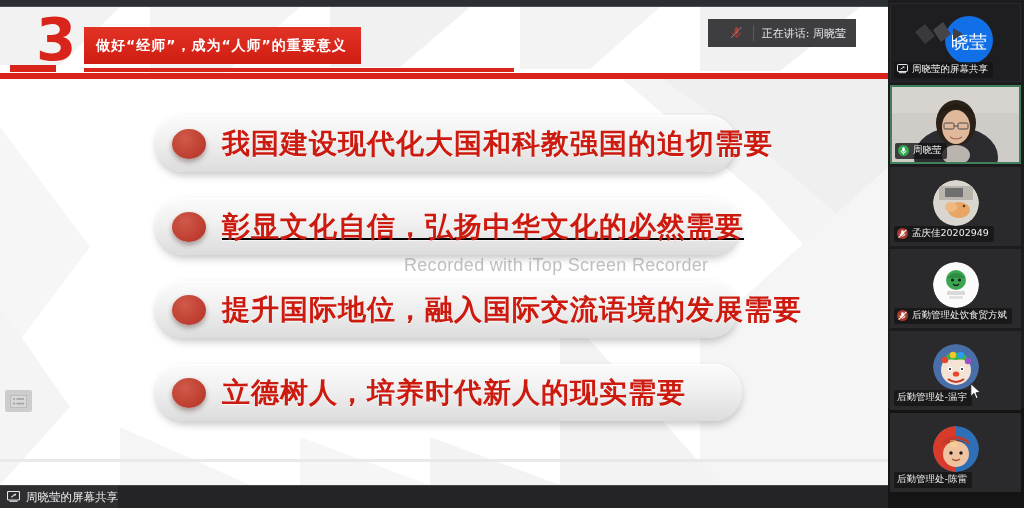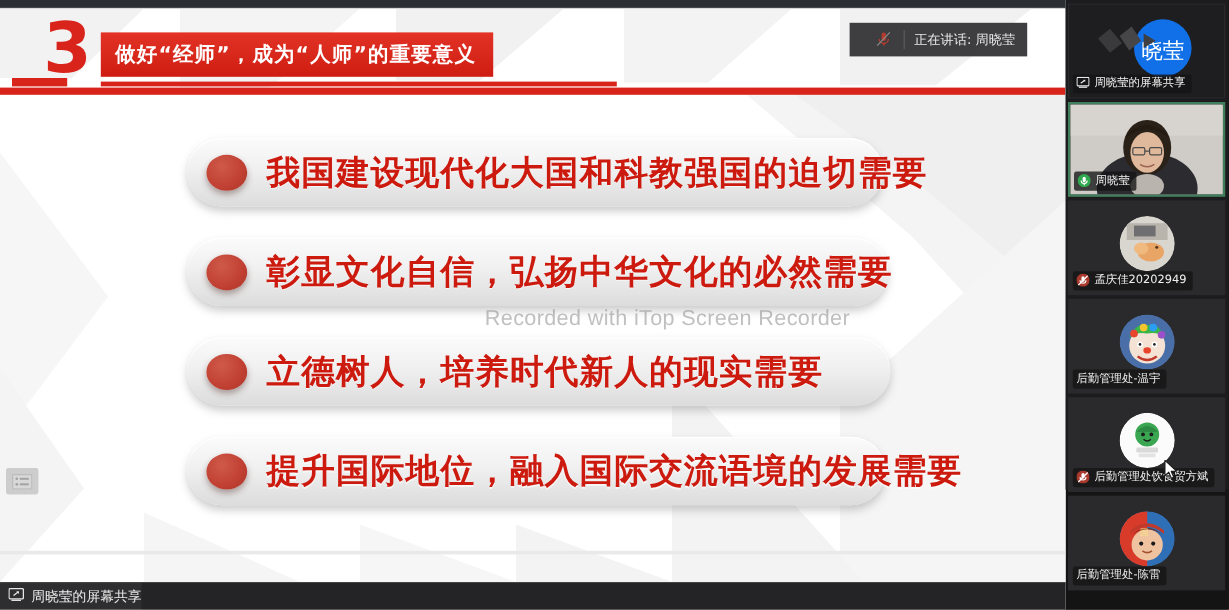--- a/index.html
+++ b/index.html
@@ -71,21 +71,21 @@
   .title-band {
     position: absolute;
     left: 84px; top: 12px;
     height: 37px;
     background: linear-gradient(180deg, #e23325 0%, #cf1c12 100%);
     display: flex; align-items: center;
     padding: 0 14px 0 12px;
   }
   .title-band span {
     color: #ffffff;
-    font-size: 17px;
+    font-size: 14px;
     font-weight: 700;
     letter-spacing: 1px;
     white-space: nowrap;
     font-family: "DejaVu Sans", sans-serif;
   }
   .title-rule {
     position: absolute;
     left: 0; top: 58px;
     width: 888px; height: 6px;
     background: #d9241b;
@@ -135,21 +135,21 @@
     margin: 0 0 26px 156px;
     height: 57px;
     width: 0;                     
     border-radius: 29px;
     background: linear-gradient(180deg, #fbfbfb 0%, #f0f0f0 45%, #dcdcdc 100%);
     box-shadow: 0 4px 7px rgba(120,120,120,0.38), inset 0 1px 0 #ffffff;
     display: flex; align-items: center;
     padding-left: 16px;
   }
   .bullet-row.w1 { width: 580px; }
-  .bullet-row.w2 { width: 584px; }
+  .bullet-row.w2 { width: 584px; text-decoration: underline; }
   .bullet-row.w3 { width: 582px; }
   .bullet-row.w4 { width: 586px; }
 
   .dot {
     width: 34px; height: 30px;
     border-radius: 50%;
     background: radial-gradient(circle at 38% 32%, #cf5a49 0%, #c04032 60%, #a8342a 100%);
     box-shadow: 0 3px 5px rgba(90,60,55,0.45);
     flex: 0 0 auto;
     margin-right: 16px;
@@ -337,27 +337,27 @@
 
       <div class="bullets">
         <div class="bullet-row w1">
           <div class="dot"></div>
           <div class="bullet-text">我国建设现代化大国和科教强国的迫切需要</div>
         </div>
         <div class="bullet-row w2">
           <div class="dot"></div>
           <div class="bullet-text">彰显文化自信，弘扬中华文化的必然需要</div>
         </div>
+        <div class="bullet-row w3">
+          <div class="dot"></div>
+          <div class="bullet-text">提升国际地位，融入国际交流语境的发展需要</div>
+        </div>
         <div class="bullet-row w4">
           <div class="dot"></div>
           <div class="bullet-text">立德树人，培养时代新人的现实需要</div>
-        </div>
-        <div class="bullet-row w3">
-          <div class="dot"></div>
-          <div class="bullet-text">提升国际地位，融入国际交流语境的发展需要</div>
         </div>
       </div>
 
       <div class="watermark">Recorded with iTop Screen Recorder</div>
 
       <div class="list-icon-btn">
         <svg width="17" height="13" viewBox="0 0 17 13" xmlns="http://www.w3.org/2000/svg">
           <rect x="0.5" y="0.5" width="16" height="12" fill="#d5d5d5" stroke="#b6b6b6"></rect>
           <circle cx="4" cy="4" r="1.1" fill="#9a9a9a"></circle>
           <rect x="6.5" y="3.2" width="7.5" height="1.6" fill="#9a9a9a"></rect>
@@ -467,20 +467,46 @@
       <div class="tile-name">
         <span class="mic">
           <svg width="11" height="11" viewBox="0 0 11 11" xmlns="http://www.w3.org/2000/svg">
             <circle cx="5.5" cy="5.5" r="5.5" fill="#a8392c"></circle>
             <rect x="4.2" y="2.2" width="2.6" height="4.6" rx="1.3" fill="#ffffff"></rect>
             <path d="M3 5.5a2.5 2.5 0 0 0 5 0" stroke="#ffffff" stroke-width="0.9" fill="none"></path>
             <path d="M1.6 9.6 L9.4 1.8" stroke="#ffffff" stroke-width="1.1"></path>
           </svg>
         </span>
         <span class="nm">孟庆佳20202949</span>
+      </div>
+    </div>
+
+    <div class="tile">
+      <div class="avatar">
+        <svg width="46" height="46" viewBox="0 0 46 46" xmlns="http://www.w3.org/2000/svg">
+          <circle cx="23" cy="23" r="23" fill="#fbfbfb"></circle>
+          <circle cx="23" cy="18" r="10" fill="#3aa652"></circle>
+          <path d="M14 16 Q23 6 32 16 Z" fill="#2e8b43"></path>
+          <circle cx="19.5" cy="18" r="1.6" fill="#1a1a1a"></circle>
+          <circle cx="26.5" cy="18" r="1.6" fill="#1a1a1a"></circle>
+          <path d="M20 22 Q23 25 26 22" stroke="#1a1a1a" stroke-width="1.2" fill="none"></path>
+          <rect x="14" y="29" width="18" height="4" rx="1" fill="#d9d9d9"></rect>
+          <rect x="16" y="34" width="14" height="3" rx="1" fill="#e2e2e2"></rect>
+        </svg>
+      </div>
+      <div class="tile-name">
+        <span class="mic">
+          <svg width="11" height="11" viewBox="0 0 11 11" xmlns="http://www.w3.org/2000/svg">
+            <circle cx="5.5" cy="5.5" r="5.5" fill="#a8392c"></circle>
+            <rect x="4.2" y="2.2" width="2.6" height="4.6" rx="1.3" fill="#ffffff"></rect>
+            <path d="M3 5.5a2.5 2.5 0 0 0 5 0" stroke="#ffffff" stroke-width="0.9" fill="none"></path>
+            <path d="M1.6 9.6 L9.4 1.8" stroke="#ffffff" stroke-width="1.1"></path>
+          </svg>
+        </span>
+        <span class="nm">后勤管理处饮食贸方斌</span>
       </div>
     </div>
 
     <div class="tile">
       <div class="avatar">
         <svg width="46" height="46" viewBox="0 0 46 46" xmlns="http://www.w3.org/2000/svg">
           <circle cx="23" cy="23" r="23" fill="#4a6fa8"></circle>
           <circle cx="23" cy="26" r="15" fill="#f4e3d4"></circle>
           <path d="M8 20 Q14 6 23 9 Q32 6 38 20 Q32 14 23 16 Q14 14 8 20 Z" fill="#39b54a"></path>
           <circle cx="12" cy="16" r="3.2" fill="#e8452c"></circle>
@@ -496,46 +522,20 @@
         </svg>
       </div>
       <div class="tile-name">
         <span class="nm">后勤管理处-温宇</span>
       </div>
     </div>
 
     <div class="tile">
       <div class="avatar">
         <svg width="46" height="46" viewBox="0 0 46 46" xmlns="http://www.w3.org/2000/svg">
-          <circle cx="23" cy="23" r="23" fill="#fbfbfb"></circle>
-          <circle cx="23" cy="18" r="10" fill="#3aa652"></circle>
-          <path d="M14 16 Q23 6 32 16 Z" fill="#2e8b43"></path>
-          <circle cx="19.5" cy="18" r="1.6" fill="#1a1a1a"></circle>
-          <circle cx="26.5" cy="18" r="1.6" fill="#1a1a1a"></circle>
-          <path d="M20 22 Q23 25 26 22" stroke="#1a1a1a" stroke-width="1.2" fill="none"></path>
-          <rect x="14" y="29" width="18" height="4" rx="1" fill="#d9d9d9"></rect>
-          <rect x="16" y="34" width="14" height="3" rx="1" fill="#e2e2e2"></rect>
-        </svg>
-      </div>
-      <div class="tile-name">
-        <span class="mic">
-          <svg width="11" height="11" viewBox="0 0 11 11" xmlns="http://www.w3.org/2000/svg">
-            <circle cx="5.5" cy="5.5" r="5.5" fill="#a8392c"></circle>
-            <rect x="4.2" y="2.2" width="2.6" height="4.6" rx="1.3" fill="#ffffff"></rect>
-            <path d="M3 5.5a2.5 2.5 0 0 0 5 0" stroke="#ffffff" stroke-width="0.9" fill="none"></path>
-            <path d="M1.6 9.6 L9.4 1.8" stroke="#ffffff" stroke-width="1.1"></path>
-          </svg>
-        </span>
-        <span class="nm">后勤管理处饮食贸方斌</span>
-      </div>
-    </div>
-
-    <div class="tile">
-      <div class="avatar">
-        <svg width="46" height="46" viewBox="0 0 46 46" xmlns="http://www.w3.org/2000/svg">
           <circle cx="23" cy="23" r="23" fill="#2f6fb5"></circle>
           <path d="M0 23a23 23 0 0 1 23-23 v46 A23 23 0 0 1 0 23z" fill="#d93b2b"></path>
           <circle cx="23" cy="28" r="13" fill="#f0c3a0"></circle>
           <path d="M10 20 Q23 8 36 20 Q30 15 23 15 Q16 15 10 20 Z" fill="#7a2118"></path>
           <path d="M9 19 Q23 7 37 19 L37 16 Q23 4 9 16 Z" fill="#c0392b"></path>
           <circle cx="18" cy="27" r="1.7" fill="#1a1a1a"></circle>
           <circle cx="28" cy="27" r="1.7" fill="#1a1a1a"></circle>
           <path d="M19 33 Q23 36 27 33" stroke="#a0522d" stroke-width="1.3" fill="none"></path>
           <text x="17" y="20" font-family="DejaVu Sans, sans-serif" font-size="7" fill="#f7e08a">国</text>
         </svg>

